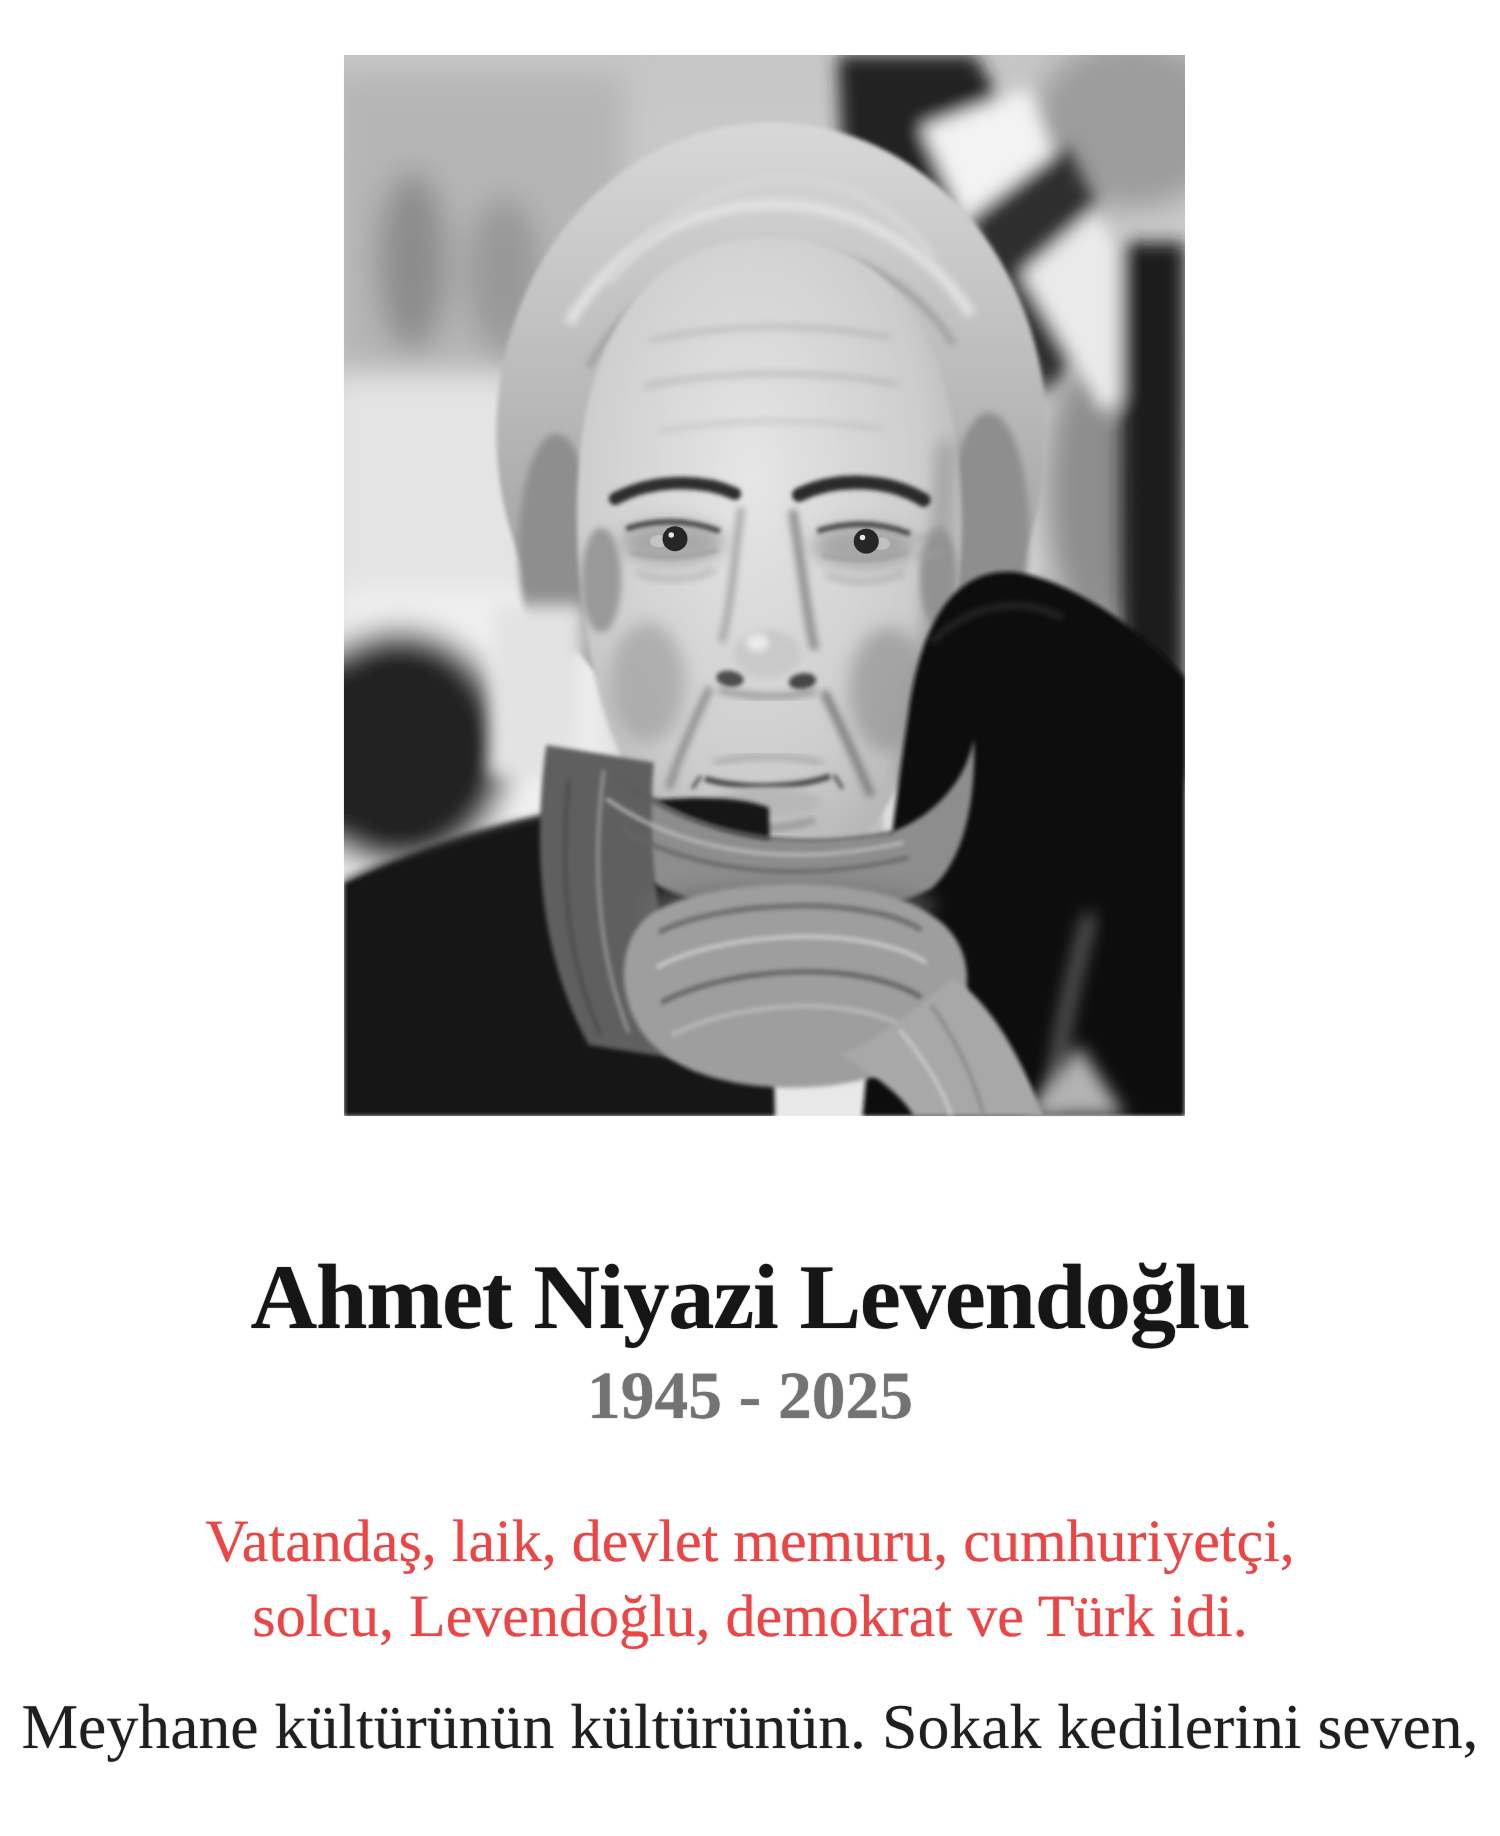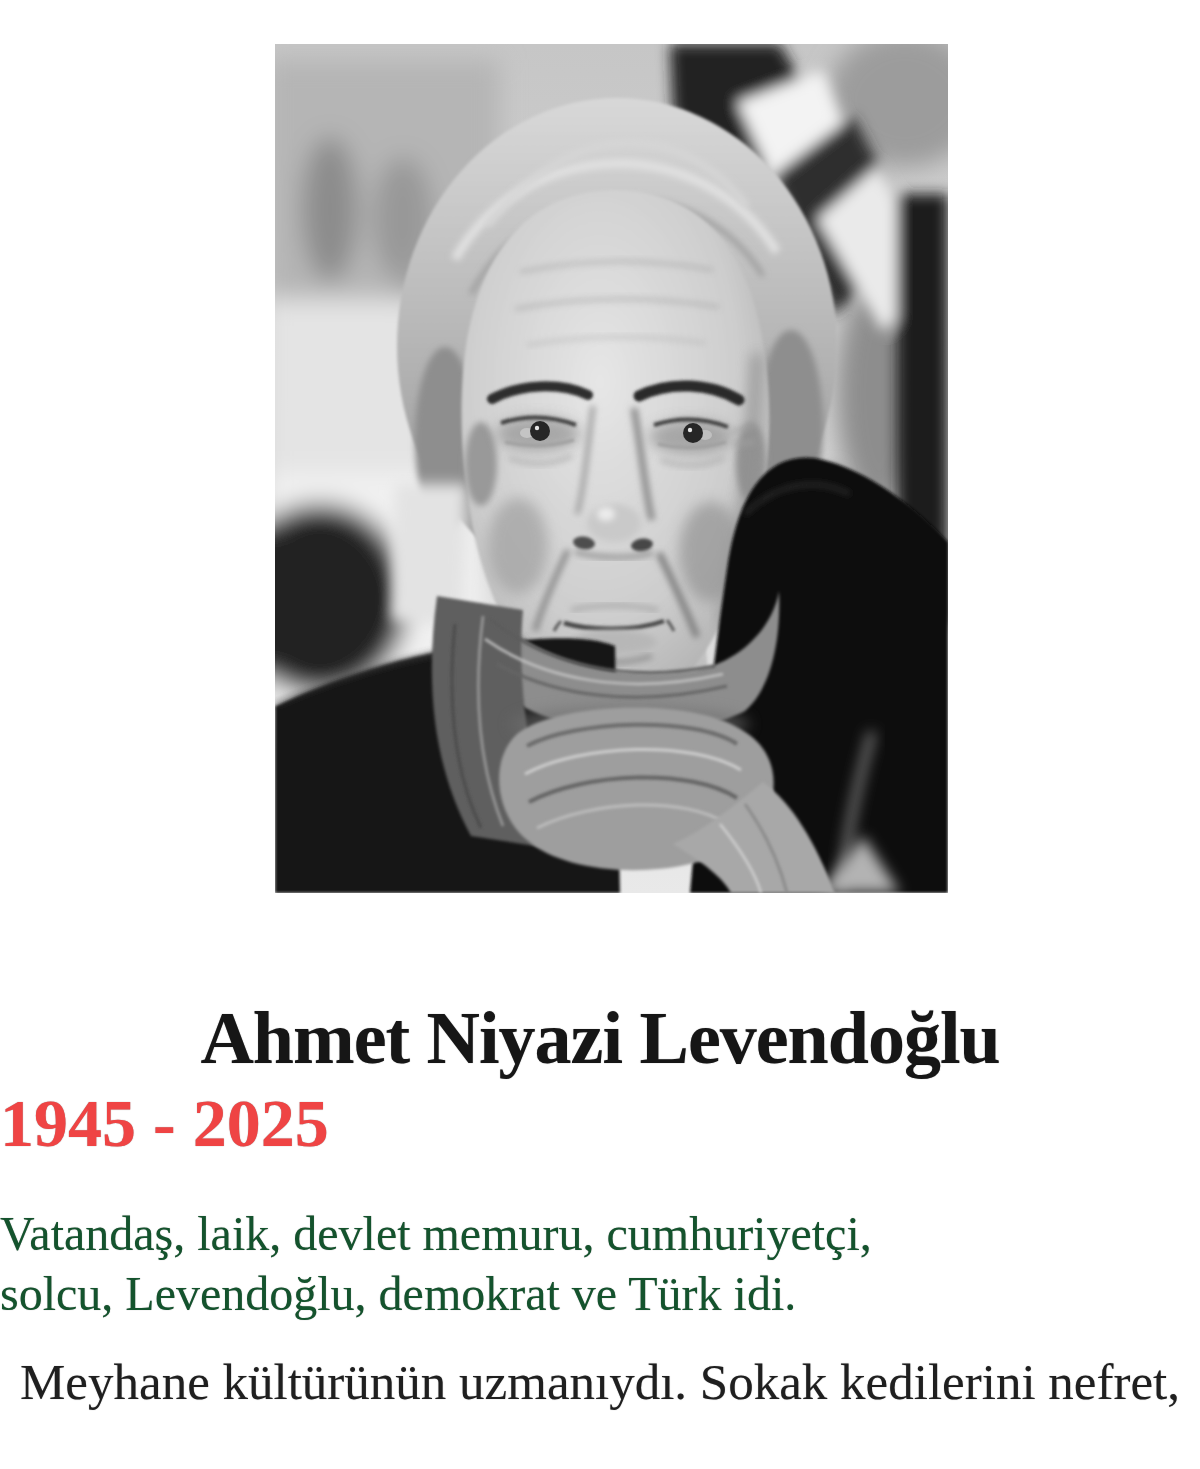--- a/index.html
+++ b/index.html
@@ -15,26 +15,26 @@
   }
   .photo-frame svg { display:block; width:673px; height:849px; }
   .memorial-name {
     position:absolute; left:0; top:984px; width:100%;
     text-align:center; font-weight:bold; font-size:74px; line-height:1.05;
     letter-spacing:-1px; color:#161616;
     text-shadow:0 0 1px rgba(20,20,20,0.45);
   }
   .memorial-years {
     position:absolute; left:0; top:1072px; width:100%;
-    font-weight:bold; font-size:68px; line-height:1.05;
-    color:#ef4444; text-shadow:0 0 1px rgba(20,20,20,0.45);
+    text-align:center; font-weight:bold; font-size:54px; line-height:1.05;
+    color:#737373; text-shadow:0 0 1px rgba(20,20,20,0.45);
   }
   .memorial-epitaph {
     position:absolute; left:0; top:1188px; width:100%;
-    text-align:left; font-size:48px; line-height:60px; color:#14532d;
+    text-align:center; font-size:48px; line-height:60px; color:#ef4444;
     text-shadow:0 0 1px rgba(25,25,25,0.4);
   }
   .memorial-tribute {
     position:absolute; left:0; top:1336px; width:100%;
     text-align:center; font-size:51px; line-height:60px; color:#1f1f1f;
     text-shadow:0 0 1px rgba(25,25,25,0.4);
   }
   .line { display:block; }
 </style>
 </head>
@@ -205,16 +205,16 @@
   <div class="memorial-name">Ahmet Niyazi Levendoğlu</div>
 
   <div class="memorial-years">1945 - 2025</div>
 
   <div class="memorial-epitaph">
     <span class="line">Vatandaş, laik, devlet memuru, cumhuriyetçi,</span>
     <span class="line">solcu, Levendoğlu, demokrat ve Türk idi.</span>
   </div>
 
   <div class="memorial-tribute">
-    <span class="line">Meyhane kültürünün uzmanıydı. Sokak kedilerini nefret,</span>
+    <span class="line">Meyhane kültürünün kültürünün. Sokak kedilerini seven,</span>
   </div>
 
 </div>
 
 </body></html>

